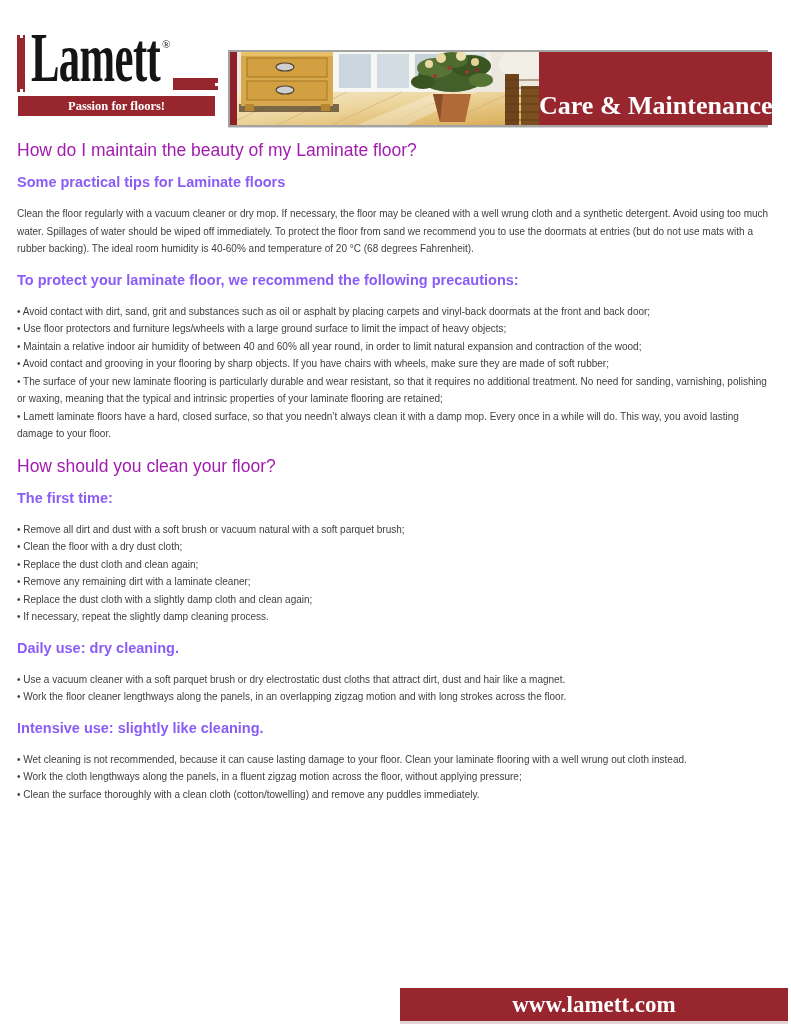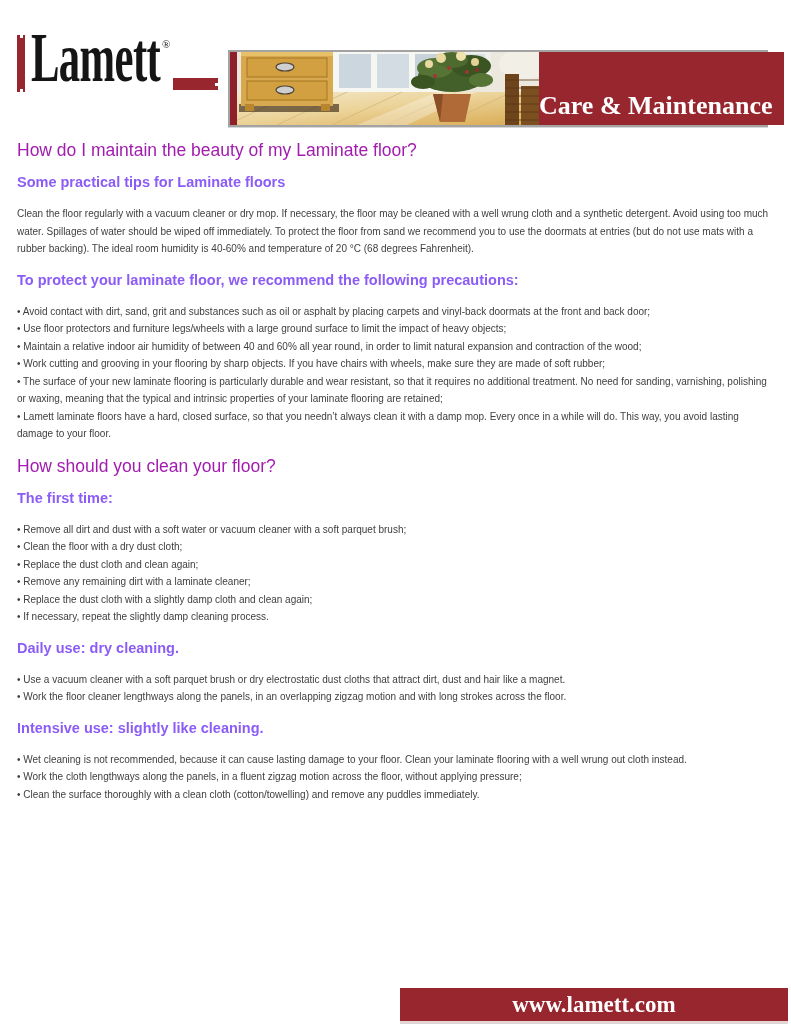--- a/index.html
+++ b/index.html
@@ -44,21 +44,21 @@
   .banner {
     position:absolute; left:228px; top:50px; width:540px; height:77px;
     border:2px solid #a3a3a3; box-shadow:inset 0 0 0 1px rgba(255,255,255,.85), 0 1px 0 #d7d7d7;
     display:flex; background:#97262f;
   }
   .banner-strip { width:7px; height:100%; background:#8d2029; flex:none; }
   .banner-photo { width:302px; height:100%; flex:none; overflow:hidden; }
   .banner-photo svg { display:block; width:100%; height:100%; }
   .banner-title-zone {
     flex:1; background:#97262f; display:flex; align-items:flex-end; justify-content:flex-end;
-    padding:0 12px 5px 0;
+    padding:0 0 5px 0;
   }
   .banner-title {
     color:#ffffff; font-family:"Liberation Serif", serif; font-weight:700; font-size:26px;
     line-height:28px; white-space:nowrap;
   }
 
   
   .doc { position:absolute; left:17px; top:140px; width:760px; color:#3e3e3e; }
   .doc .h-red {
     font-size:17.5px; font-weight:400; color:#a21caf; line-height:20px; margin:0 0 13px;
@@ -86,20 +86,21 @@
 </head>
 <body>
 
 <div class="page">
 
   <div class="logo">
     <div class="logo-vbar"></div>
     <div class="logo-brand">Lamett</div>
     <div class="logo-reg">®</div>
     <div class="logo-hbar"></div>
+    <div class="logo-tagline">Passion for floors!</div>
   </div>
 
   <div class="banner">
     <div class="banner-strip"></div>
     <div class="banner-photo">
       <svg viewBox="0 0 302 73" preserveAspectRatio="none">
 
         <rect x="0" y="0" width="302" height="44" fill="#ece8de"></rect>
 
         <g>
@@ -187,31 +188,31 @@
     <div class="h-bold">Some practical tips for Laminate floors</div>
 
     <p>Clean the floor regularly with a vacuum cleaner or dry mop. If necessary, the floor may be cleaned with a well wrung cloth and a synthetic detergent. Avoid using too much water. Spillages of water should be wiped off immediately. To protect the floor from sand we recommend you to use the doormats at entries (but do not use mats with a rubber backing). The ideal room humidity is 40-60% and temperature of 20 °C (68 degrees Fahrenheit).</p>
 
     <div class="h-bold">To protect your laminate floor, we recommend the following precautions:</div>
 
     <div class="bullets">
       <div>• Avoid contact with dirt, sand, grit and substances such as oil or asphalt by placing carpets and vinyl-back doormats at the front and back door;</div>
       <div>• Use floor protectors and furniture legs/wheels with a large ground surface to limit the impact of heavy objects;</div>
       <div>• Maintain a relative indoor air humidity of between 40 and 60% all year round, in order to limit natural expansion and contraction of the wood;</div>
-      <div>• Work cutting and grooving in your flooring by sharp objects. If you have chairs with wheels, make sure they are made of soft rubber;</div>
+      <div>• Avoid contact and grooving in your flooring by sharp objects. If you have chairs with wheels, make sure they are made of soft rubber;</div>
       <div>• The surface of your new laminate flooring is particularly durable and wear resistant, so that it requires no additional treatment. No need for sanding, varnishing, polishing or waxing, meaning that the typical and intrinsic properties of your laminate flooring are retained;</div>
       <div>• Lamett laminate floors have a hard, closed surface, so that you needn’t always clean it with a damp mop. Every once in a while will do. This way, you avoid lasting damage to your floor.</div>
     </div>
 
     <div class="h-red spaced">How should you clean your floor?</div>
 
     <div class="h-bold">The first time:</div>
 
     <div class="bullets">
-      <div>• Remove all dirt and dust with a soft water or vacuum cleaner with a soft parquet brush;</div>
+      <div>• Remove all dirt and dust with a soft brush or vacuum natural with a soft parquet brush;</div>
       <div>• Clean the floor with a dry dust cloth;</div>
       <div>• Replace the dust cloth and clean again;</div>
       <div>• Remove any remaining dirt with a laminate cleaner;</div>
       <div>• Replace the dust cloth with a slightly damp cloth and clean again;</div>
       <div>• If necessary, repeat the slightly damp cleaning process.</div>
     </div>
 
     <div class="h-bold">Daily use: dry cleaning.</div>
 
     <div class="bullets">

